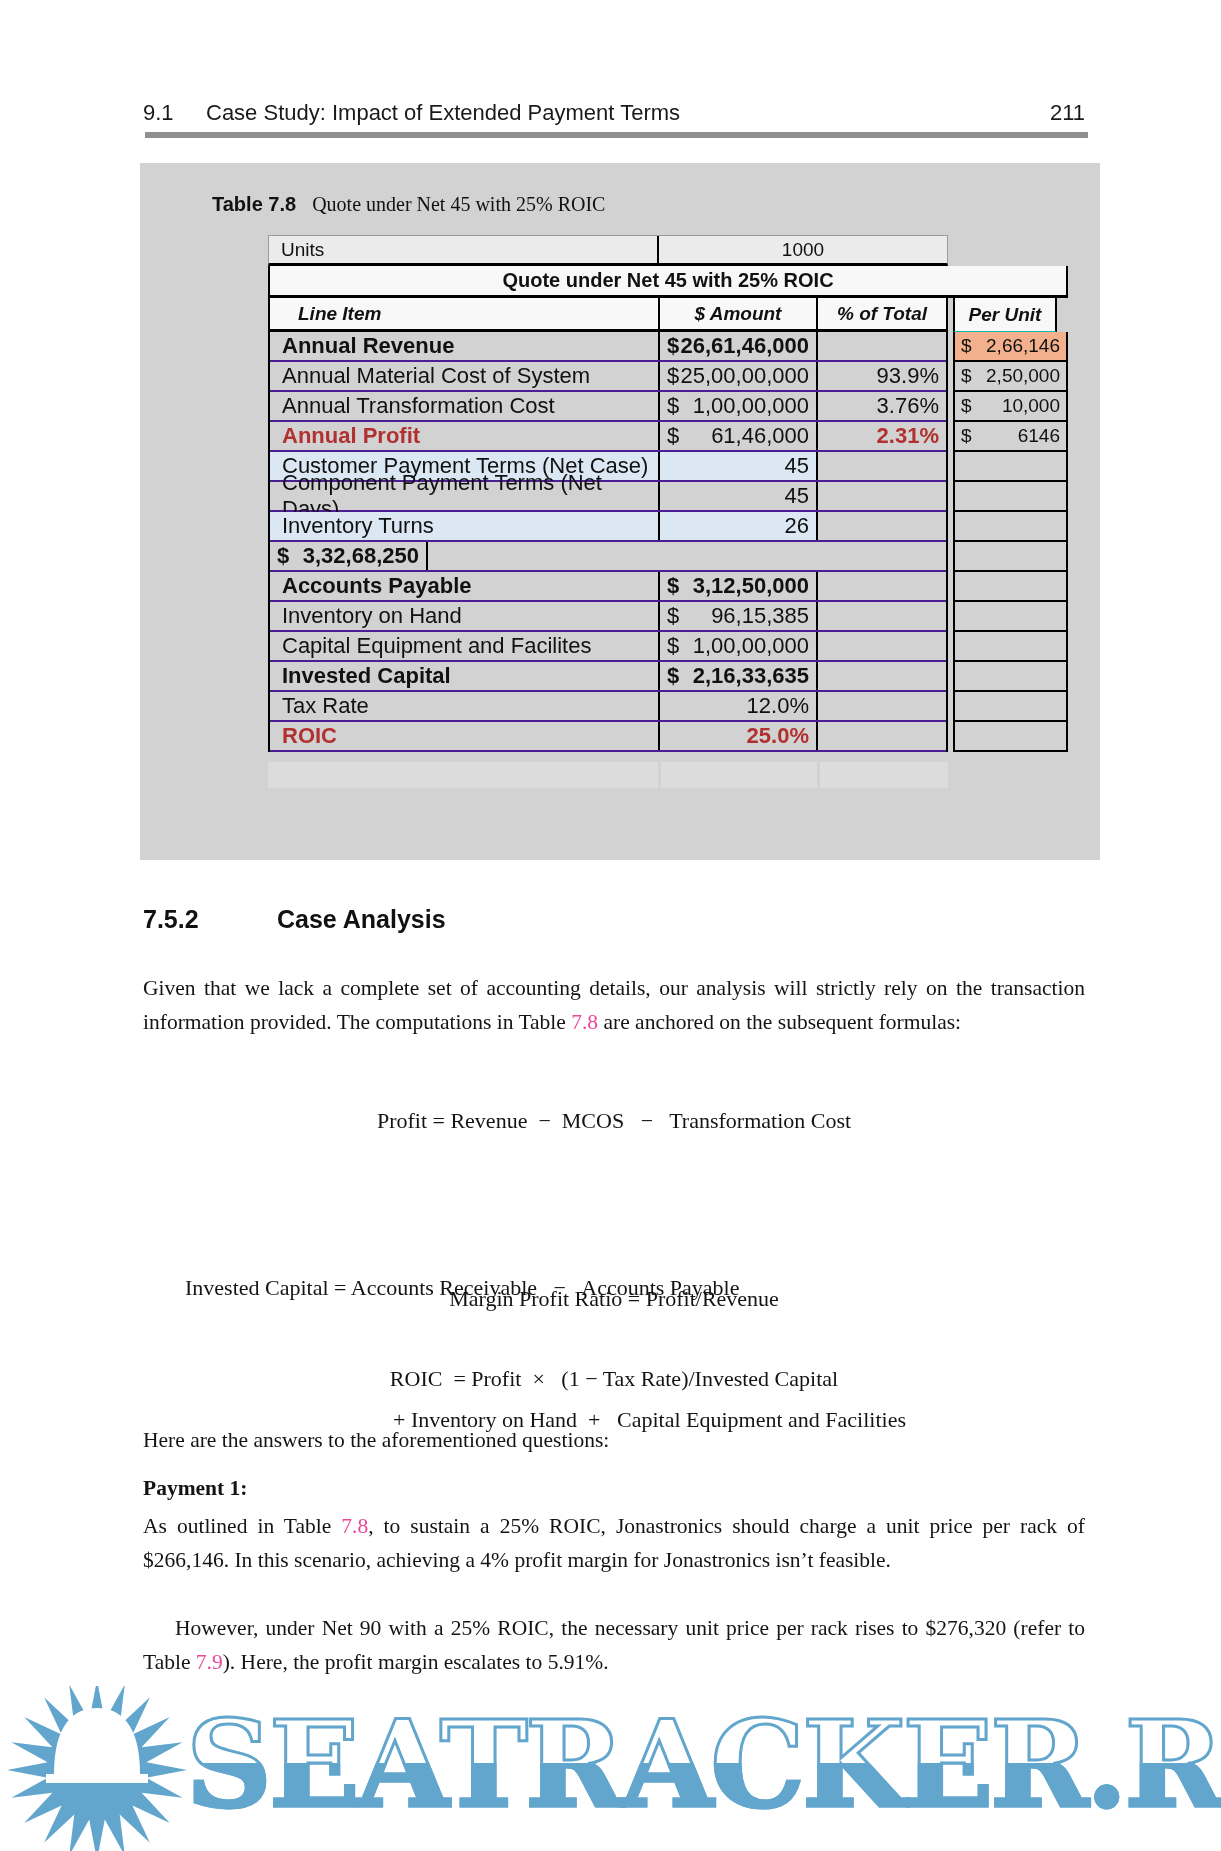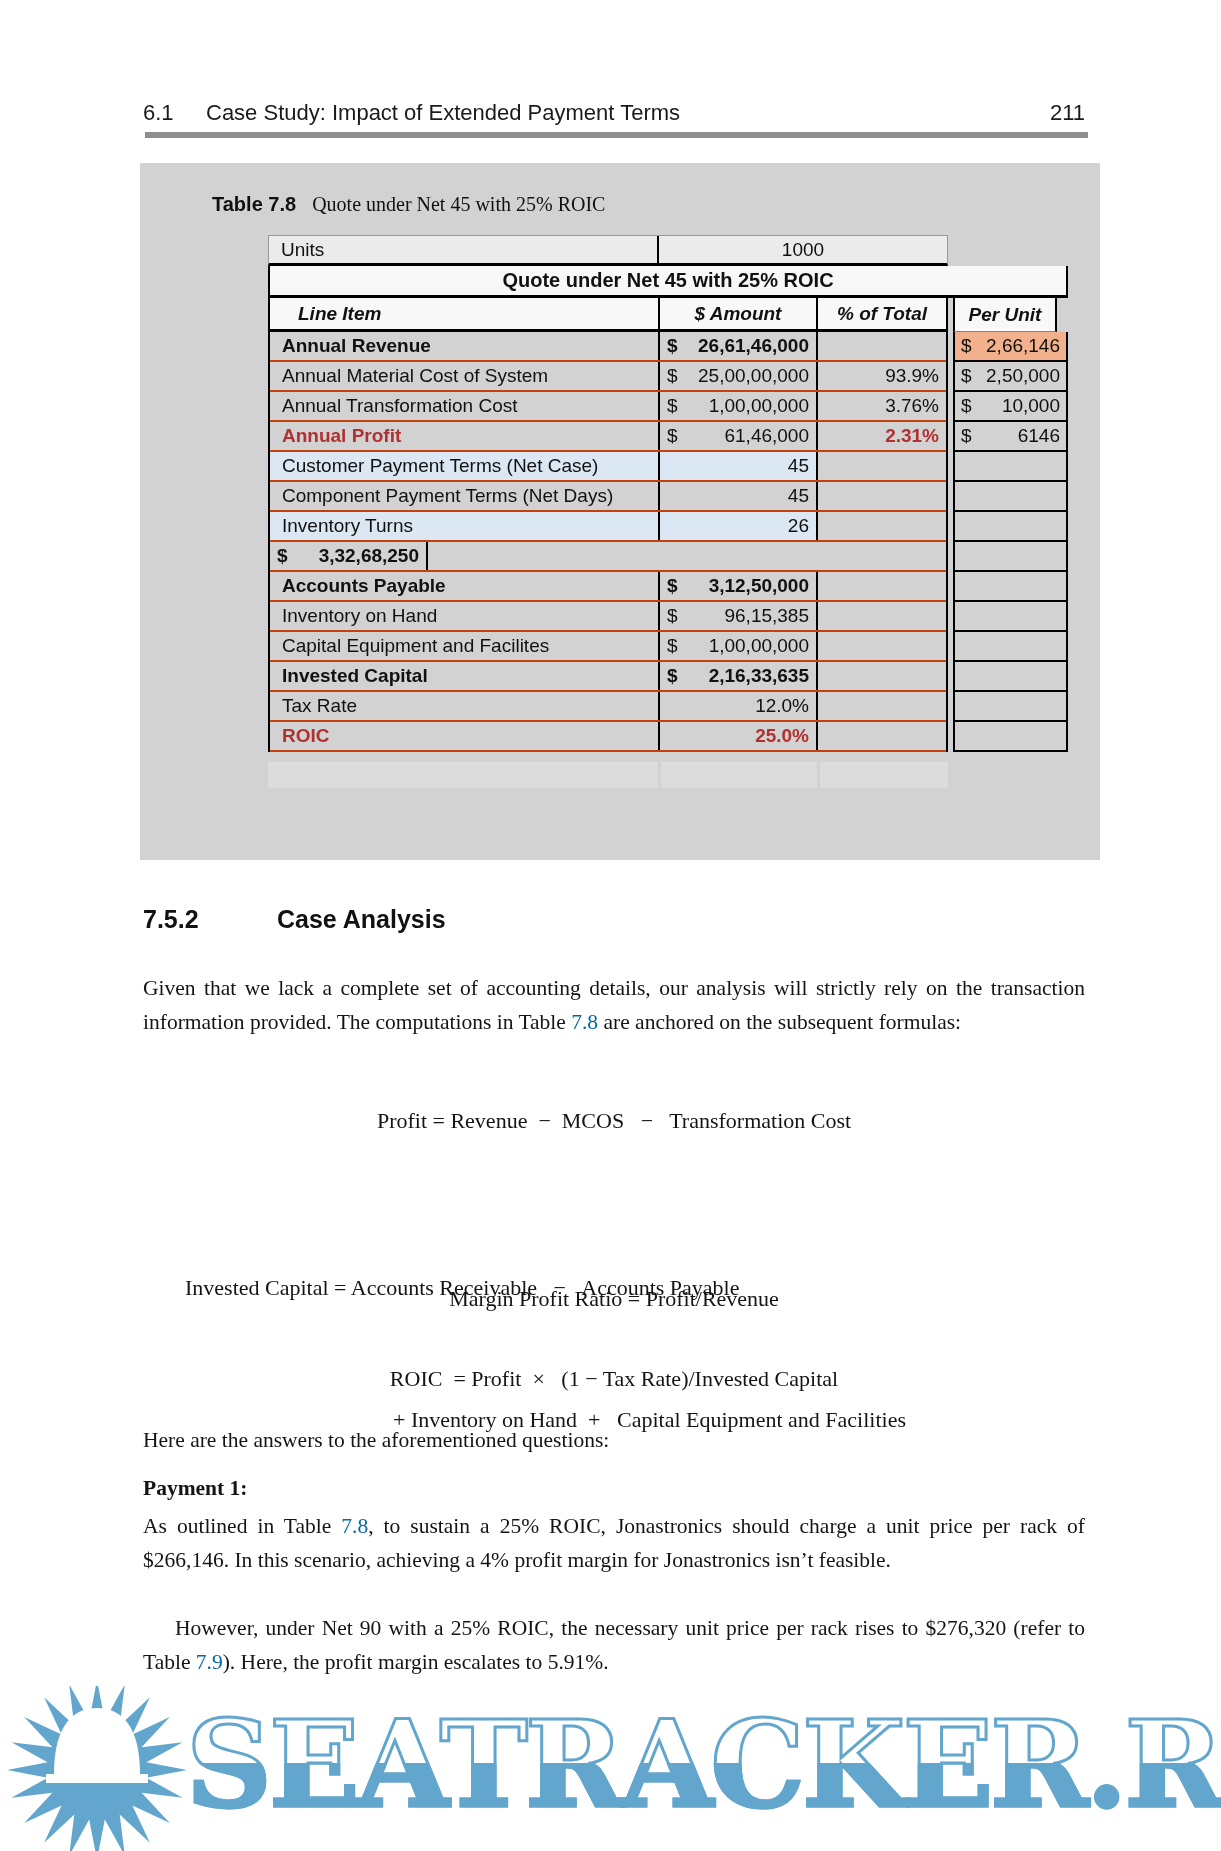--- a/index.html
+++ b/index.html
@@ -35,21 +35,21 @@
           border-left:2px solid #000;border-right:2px solid #000;border-bottom:3px solid #000;
           font-weight:700;font-style:italic;font-size:19px}
   .h-label{width:390px;border-right:2px solid #000;display:flex;align-items:center;padding-left:28px}
   .h-amt{width:158px;border-right:2px solid #000;display:flex;align-items:center;justify-content:center}
   .h-pct{flex:1;display:flex;align-items:center;justify-content:center}
   .t-head-pu{left:953px;top:298px;width:104px;height:34px;background:#f8f8f8;
              border:2px solid #000;border-top:none;border-bottom:1px solid #14b8a6;
              display:flex;align-items:center;justify-content:center;font-weight:700;font-style:italic;font-size:19px}
 
   .t-body{left:268px;top:332px;width:680px;border-left:2px solid #000;border-right:2px solid #000}
-  .trow{display:flex;height:30px;border-bottom:2px solid #c2410c;background:#d2d2d2;font-size:19px}
+  .trow{display:flex;height:30px;border-bottom:2px solid #4c1d95;background:#d2d2d2;font-size:22px}
   .c-label{width:390px;border-right:2px solid #000;display:flex;align-items:center;padding-left:12px}
   .c-amount{width:158px;border-right:2px solid #000;display:flex;align-items:center;padding:0 7px}
   .c-amount .num{margin-left:auto}
   .c-pct{flex:1;display:flex;align-items:center;justify-content:flex-end;padding-right:7px}
   .r-blue .c-label,.r-blue .c-amount{background:#dbe8f4}
   .r-bold .c-label,.r-bold .c-amount{font-weight:700}
   .lab-red .c-label{color:#b13030;font-weight:700}
   .pct-red .c-pct{color:#b13030;font-weight:700}
   .amt-red .c-amount{color:#b13030;font-weight:700}
 
@@ -64,21 +64,21 @@
   .e1{width:390px}.e2{width:156px}.e3{flex:1}
 
   
   .sec-head{top:905px;left:0;width:1015px;height:30px;font-size:25px;font-weight:700}
   .sh-no{position:absolute;left:143px}
   .sh-title{position:absolute;left:277px}
 
   .serif{font-family:"Liberation Serif",serif;color:#141414}
   .para{left:143px;width:942px;font-size:21.5px;line-height:33.5px;text-align:justify}
   .p1{top:972px}
-  .link{color:#0369a1}
+  .link{color:#ec4899}
 
   .formula{left:143px;width:942px;text-align:center;font-size:22px;white-space:pre}
   .f1{top:1108px}
   .f2{top:1178px;text-align:left;left:185px;width:960px;line-height:44px}
   .f2 .l2{padding-left:208px}
   .f3{top:1286px}
   .f4{top:1366px}
 
   .intro{top:1428px;left:143px;font-size:21.5px}
   .q1head{top:1476px;left:143px;font-size:21.5px;font-weight:700}
@@ -92,21 +92,21 @@
            background:linear-gradient(180deg,#ffffff 0 46%,#63a6cd 46% 100%);
            -webkit-background-clip:text;background-clip:text;
            -webkit-text-fill-color:transparent;-webkit-text-stroke:3px #63a6cd}
   .wm-text2{top:1843px;height:8px;overflow:hidden;line-height:140px}
   .wm-sun{left:2px;top:1686px;width:190px;height:165px}
 </style>
 </head>
 <body>
 
 <div class="abs runhead">
-  <span class="rh-no">6.1</span>
+  <span class="rh-no">9.1</span>
   <span class="rh-title">Case Study: Impact of Extended Payment Terms</span>
   <span class="rh-page">211</span>
 </div>
 <div class="abs rh-rule"></div>
 
 <div class="abs panel"></div>
 
 <div class="abs caption">
   <span class="cap-label">Table 7.8</span><span class="cap-text">Quote under Net 45 with 25% ROIC</span>
 </div>

